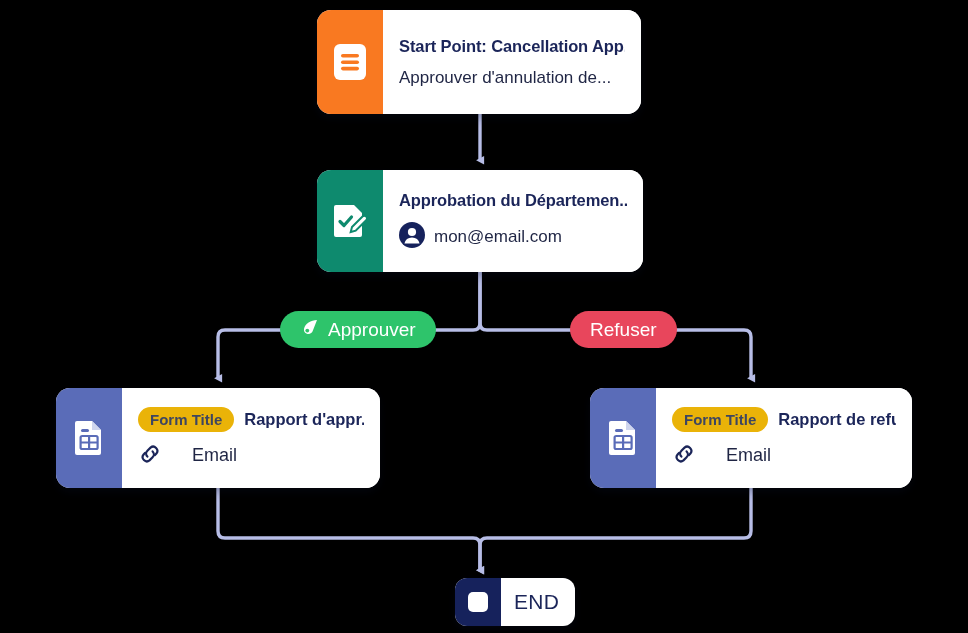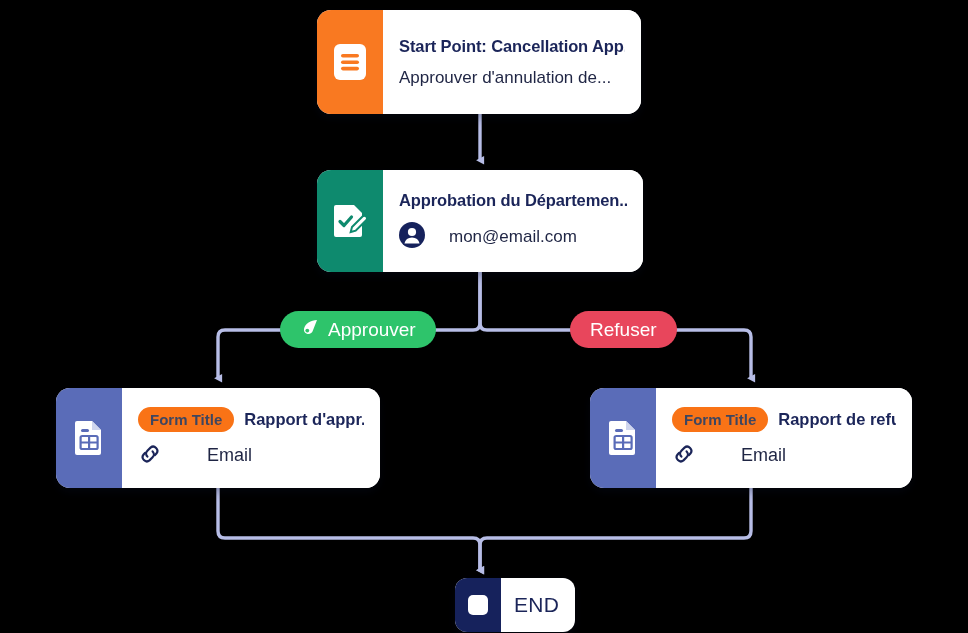--- a/index.html
+++ b/index.html
@@ -64,21 +64,21 @@
   }
   .node-sub {
     font-size: 17px;
     color: #1f2544;
     white-space: nowrap;
     overflow: hidden;
   }
   .node-row {
     display: flex;
     align-items: center;
-    gap: 24px;
+    gap: 9px;
     white-space: nowrap;
   }
 
   
   #node-start   { left: 317px; top: 10px;  width: 324px; height: 104px; }
   #node-start .node-icon { background: #f97921; }
   #node-start .node-title { margin-bottom: 12px; }
 
   #node-approval { left: 317px; top: 170px; width: 326px; height: 102px; }
   #node-approval .node-icon { background: #0e8a6e; }
@@ -90,21 +90,21 @@
   #node-form-right .node-icon { background: #5a6cb8; }
 
   .form-title-row {
     display: flex;
     align-items: center;
     gap: 10px;
     margin-bottom: 10px;
     white-space: nowrap;
   }
   .pill-label {
-    background: #f97316;
+    background: #eab308;
     color: #3e4660;
     font-size: 15px;
     font-weight: bold;
     border-radius: 999px;
     padding: 5px 12px;
     line-height: 1;
   }
   .form-name {
     font-size: 16.5px;
     font-weight: bold;
@@ -131,21 +131,21 @@
     white-space: nowrap;
   }
   #badge-approve { left: 280px; top: 311px; background: #2ec46b; }
   #badge-reject  { left: 570px; top: 311px; background: #e8465c; }
 
   
   #node-end {
     position: absolute;
     left: 455px;
     top: 578px;
-    height: 54px;
+    height: 48px;
     display: flex;
     align-items: stretch;
     border-radius: 12px;
     overflow: hidden;
     background: #ffffff;
     box-shadow: 0 3px 8px rgba(10,15,40,0.35);
   }
   #node-end .end-icon {
     width: 46px;
     flex: 0 0 46px;

